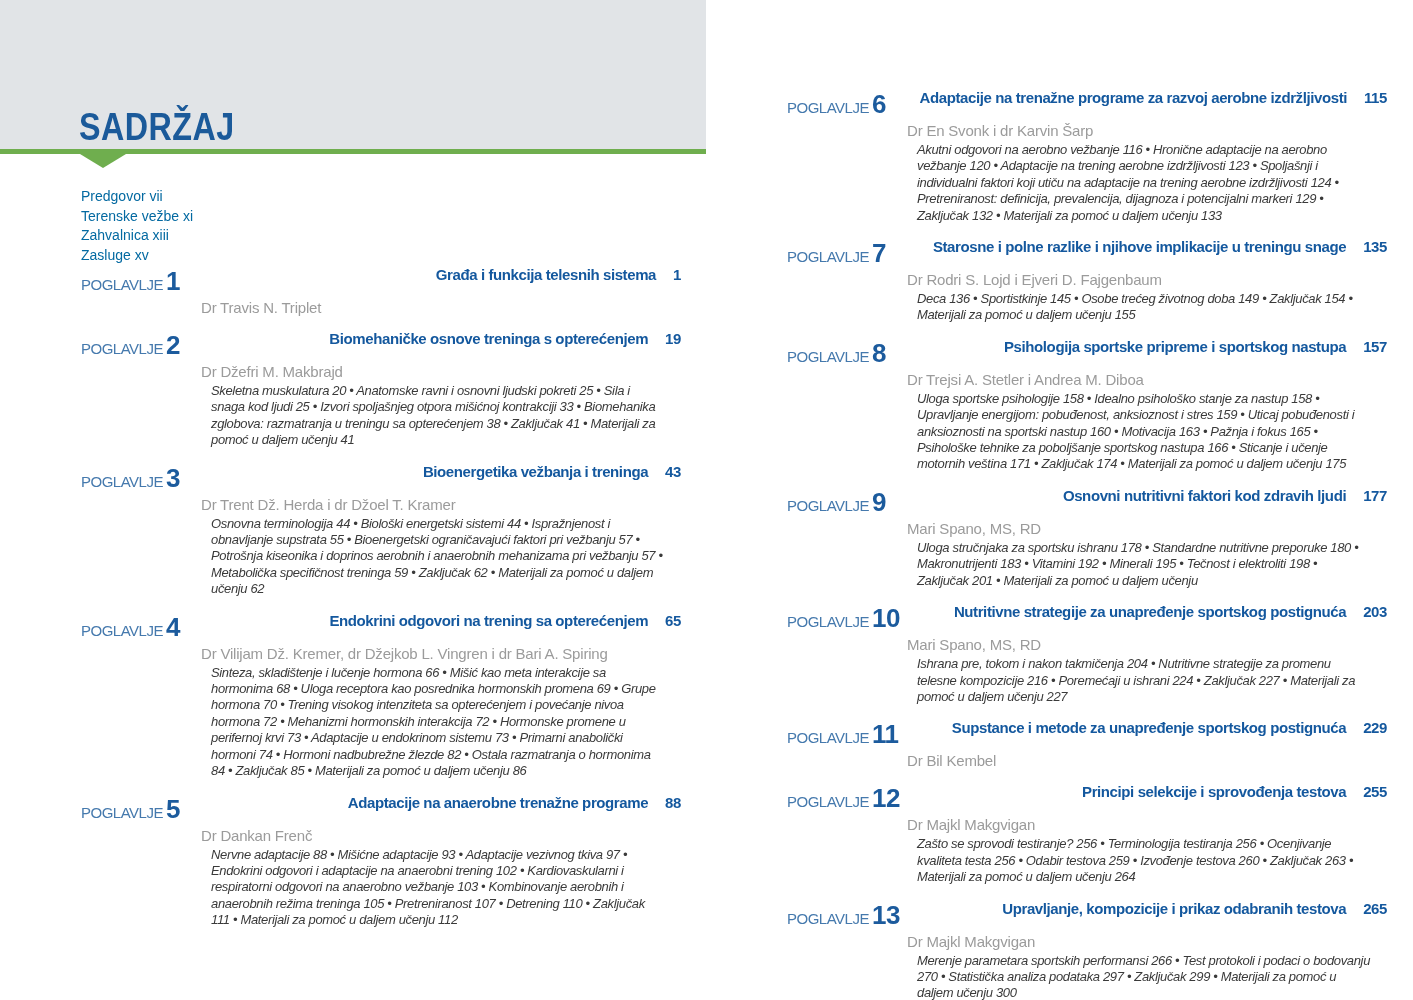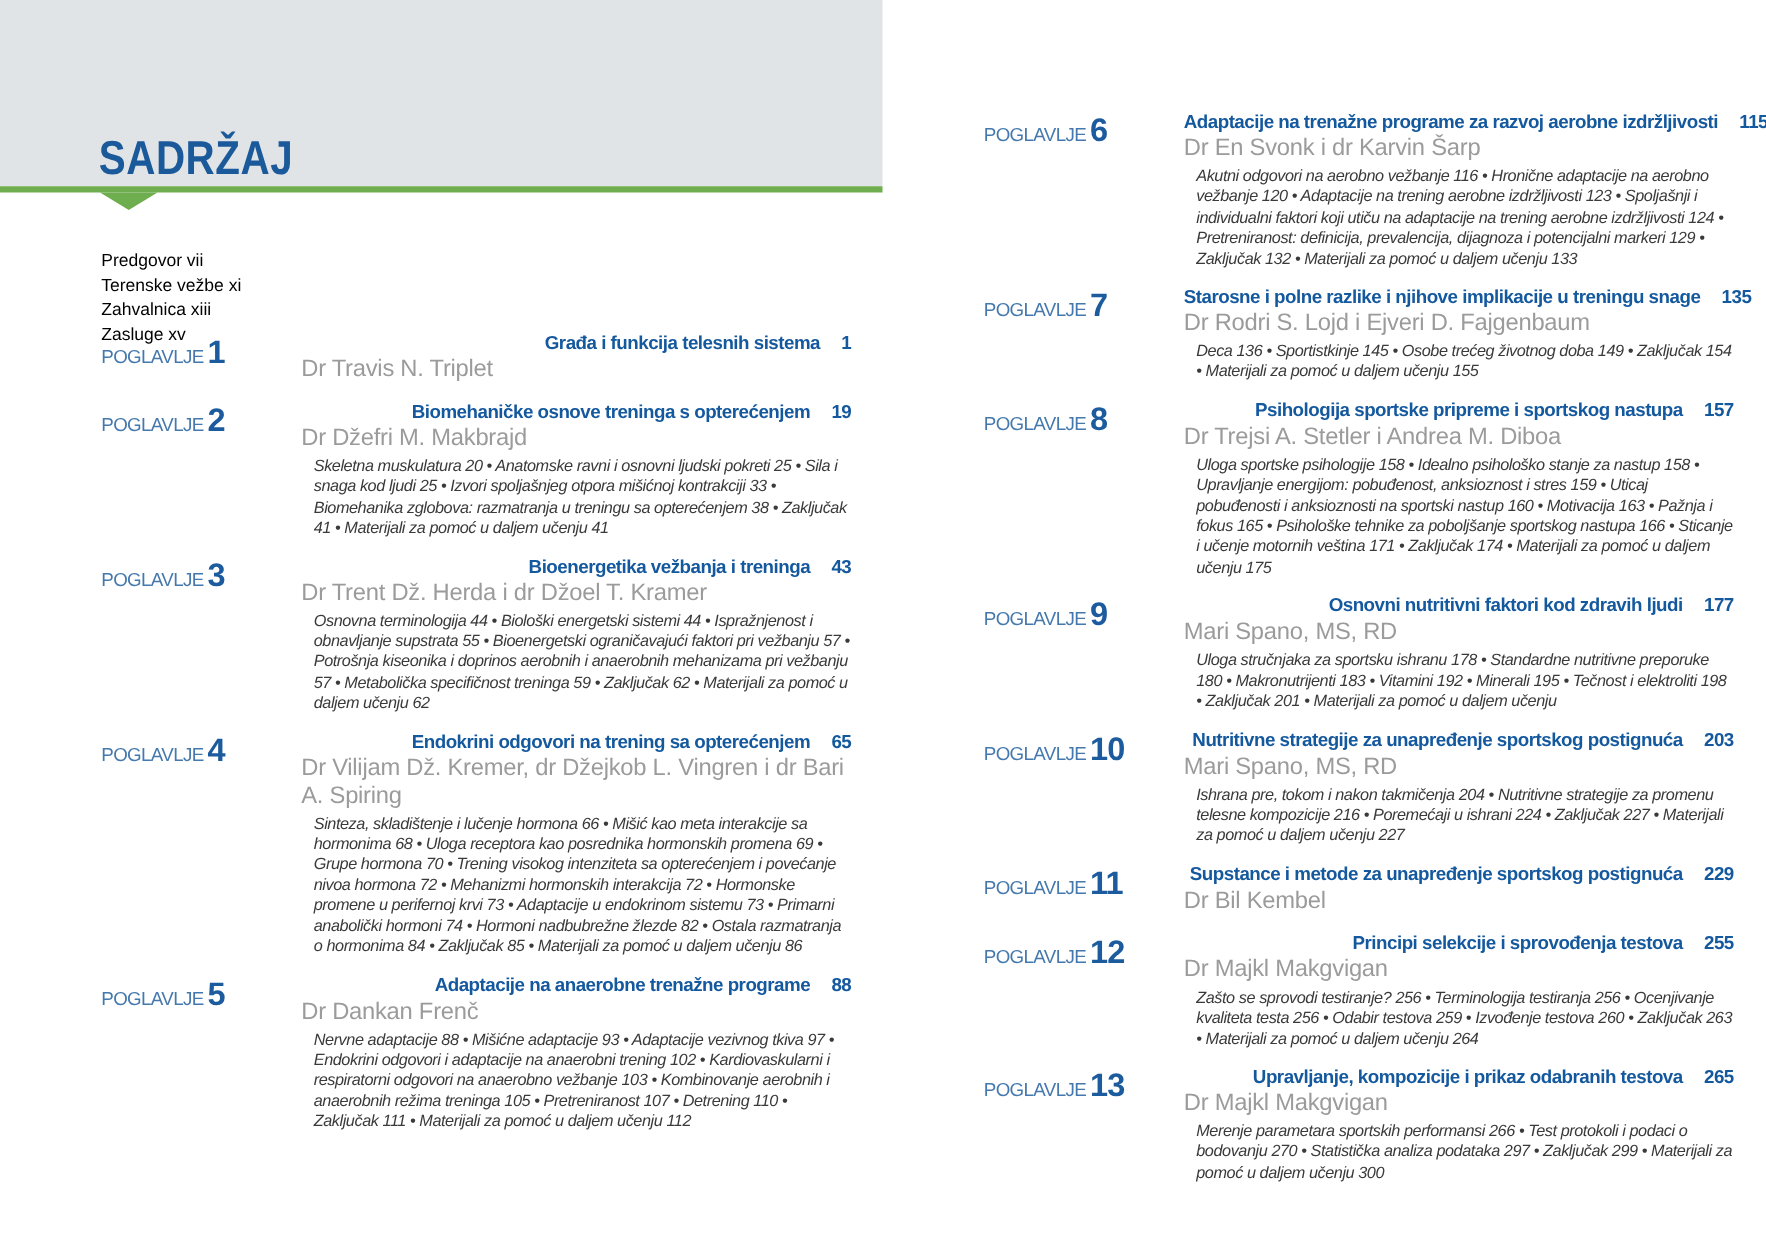--- a/index.html
+++ b/index.html
@@ -16,34 +16,34 @@
     position:absolute;left:80px;top:154px;width:0;height:0;
     border-left:23px solid transparent;border-right:23px solid transparent;
     border-top:14px solid #6fae4e;
   }
   .page-title{
     position:absolute;left:79px;top:106px;
     font-size:38px;font-weight:bold;color:#1b5a9a;letter-spacing:.5px;
     transform:scaleX(.85);transform-origin:left top;white-space:nowrap;
   }
   
-  .front-matter{position:absolute;left:81px;top:199px;font-size:14px;color:#000000;line-height:19.5px;}
+  .front-matter{position:absolute;left:81px;top:187px;font-size:14px;color:#0369a1;line-height:19.5px;}
   
   .col{position:absolute;}
   .col-left{left:81px;top:265px;width:600px;}
   .col-right{left:787px;top:88px;width:600px;}
   
-  .chapter{display:flex;margin-bottom:13px;gap:40px;}
+  .chapter{display:flex;margin-bottom:13px;}
   .ch-label-box{flex:0 0 120px;width:120px;padding-top:1px;white-space:nowrap;}
   .ch-label{font-size:15px;color:#4579ad;letter-spacing:-.5px;}
   .ch-number{font-size:26px;font-weight:bold;color:#1c5b9d;margin-left:3px;letter-spacing:-.5px;}
   .ch-content{flex:1;min-width:0;}
   .ch-heading{font-size:15px;font-weight:bold;color:#14589e;line-height:20px;letter-spacing:-.4px;white-space:nowrap;text-align:right;}
   .ch-page{margin-left:17px;}
-  .ch-author{font-size:19px;color:#9b9b9b;margin-top:0;letter-spacing:-.2px;}
+  .ch-author{font-size:15px;color:#9b9b9b;margin-top:14px;letter-spacing:-.2px;}
   .ch-topics{
     font-size:13px;color:#3a3a3a;line-height:16.4px;letter-spacing:-.35px;
     margin-top:3px;margin-left:10px;max-width:455px;font-style:italic;
   }
 </style>
 </head>
 <body>
 
 <div class="banner"></div>
 <div class="green-line"></div>

